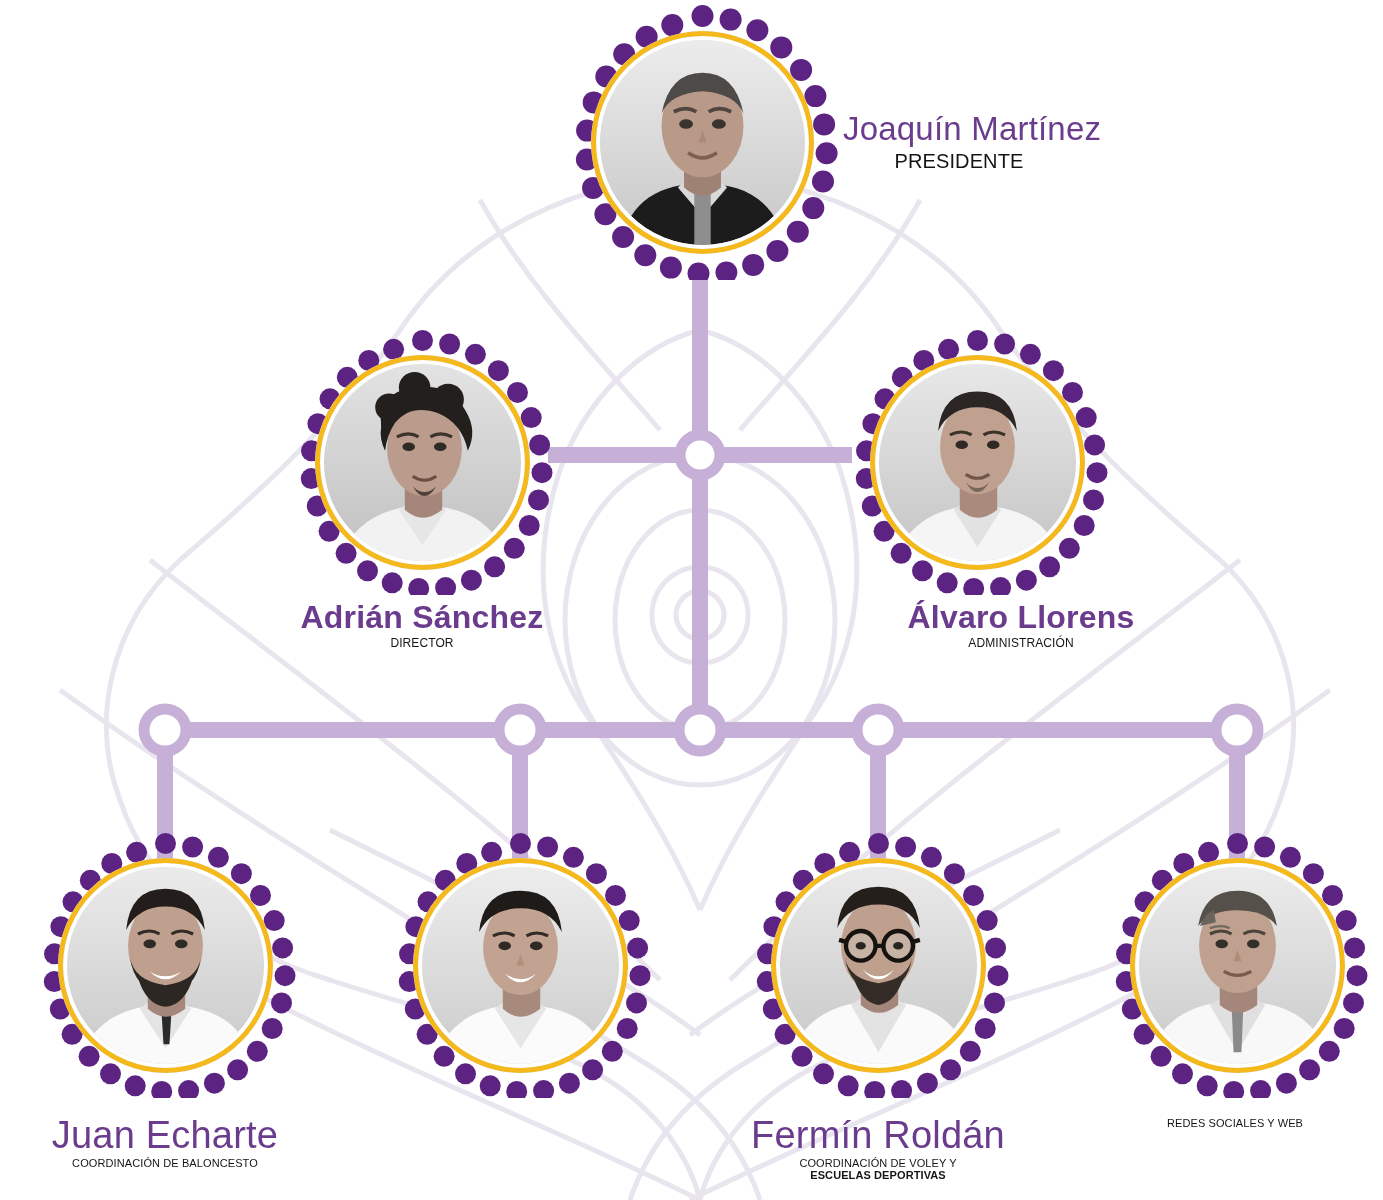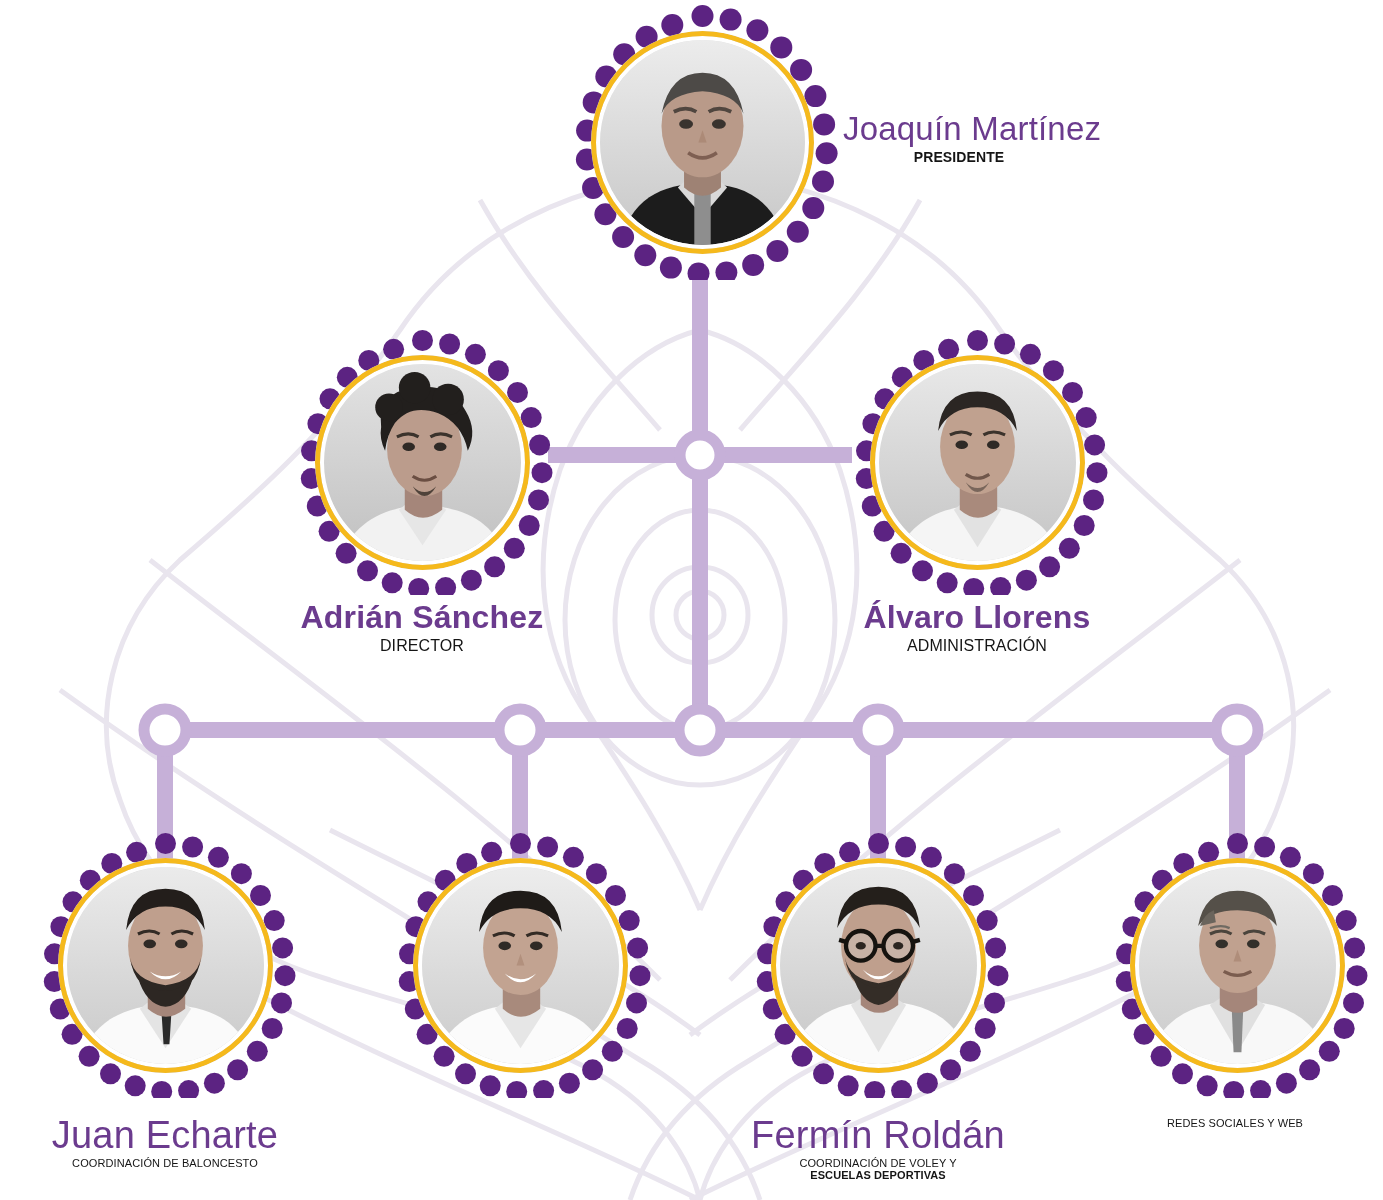--- a/index.html
+++ b/index.html
@@ -113,23 +113,23 @@
     line-height: 1.05;
   }
   .person-role {
     color: #151515;
     font-family: "Liberation Sans", sans-serif;
     font-weight: 400;
     line-height: 1.12;
     letter-spacing: 0.1px;
   }
   .n-top   { font-size: 33px; }
-  .r-top   { font-size: 14px; margin-top: 3px; font-weight: bold; }
+  .r-top   { font-size: 20px; margin-top: 3px; }
   .n-mid   { font-size: 32px; font-weight: bold; }
-  .r-mid   { font-size: 16px; margin-top: 2px; }
+  .r-mid   { font-size: 12px; margin-top: 2px; }
   .n-bot   { font-size: 38px; }
   .r-bot   { font-size: 11px; margin-top: 1px; }
 </style>
 </head>
 <body>
 
 <div id="org-root">
 
   <svg id="bg-watermark" viewBox="0 0 1383 1200" xmlns="http://www.w3.org/2000/svg" aria-hidden="true">
     <g fill="none" stroke="#e9e5ee" stroke-width="5">
@@ -393,21 +393,21 @@
             <ellipse cx="58" cy="41" rx="3.2" ry="2.2" fill="#2f2a26"></ellipse>
             <path d="M36 36 Q42 33 47 36" stroke="#3b332c" stroke-width="1.6" fill="none"></path>
             <path d="M53 36 Q58 33 64 36" stroke="#3b332c" stroke-width="1.6" fill="none"></path>
             <path d="M44 56 Q50 60 56 56" stroke="#70574b" stroke-width="1.6" fill="none"></path>
             <path d="M44 60 Q50 66 56 60 Q50 70 44 60 Z" fill="#4a4038" opacity="0.6"></path>
           </svg>
         </div>
       </div>
     </div>
   </div>
-  <div class="label-block" style="left:822px; top:601px; width:310px;">
+  <div class="label-block" style="left:866px; top:601px; width:310px;">
     <div class="person-name n-mid">Álvaro Llorens</div>
     <div class="person-role r-mid">ADMINISTRACIÓN</div>
   </div>
 
   <div class="node-card" style="left:33px; top:833px; width:265px; height:265px;">
     <div class="avatar-wrap" style="width:265px; height:265px;">
       <svg class="dot-ring" width="265" height="265" viewBox="0 0 265 265" xmlns="http://www.w3.org/2000/svg">
         <g fill="#5c2382">
           <circle cx="132.5" cy="10.5" r="10.5"></circle>
             <circle cx="159.6" cy="14.0" r="10.5"></circle>

